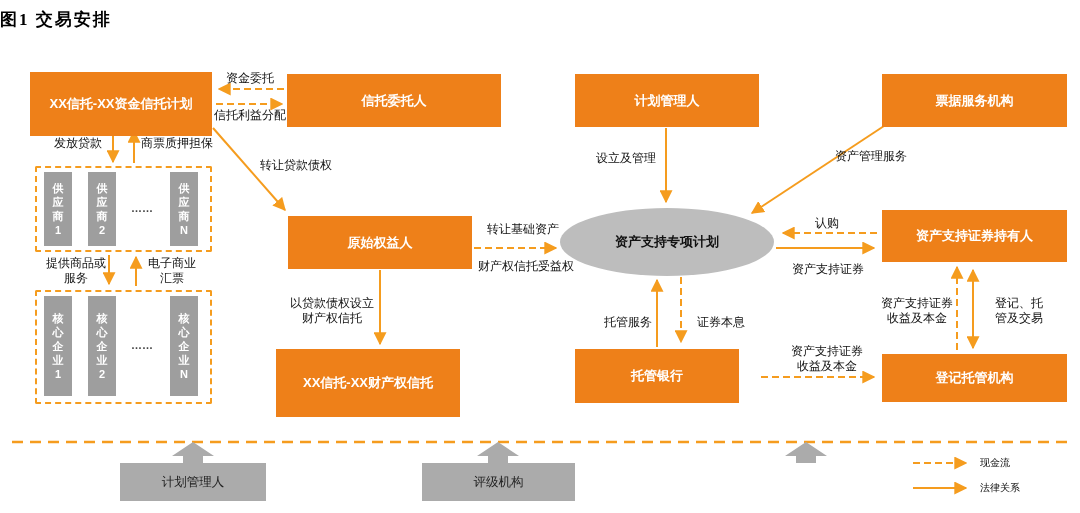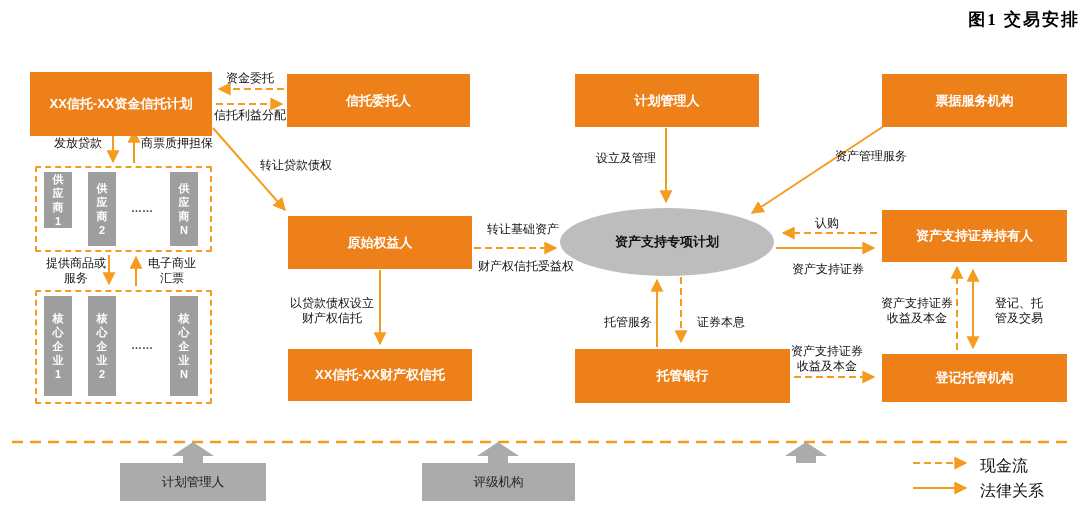--- a/index.html
+++ b/index.html
@@ -2,36 +2,36 @@
 <html style="--box: #EE8019; --arrow: #F59C1E; --graybox: #ABABAB; --nodegray: #9E9E9E; --ellipse: #BDBDBD;"><head>
 <meta charset="utf-8">
 <style>
   :root{
     --box:#EE8019; --arrow:#F59C1E; --graybox:#ABABAB; --nodegray:#9E9E9E; --ellipse:#BDBDBD;
   }
   html,body{margin:0;padding:0;background:#fff;}
   .canvas{position:relative;width:1080px;height:513px;background:#fff;overflow:hidden;
           font-family:"Liberation Sans",sans-serif;}
   .layer{position:absolute;left:0;top:0;}
-  .title{position:absolute;top:8px;left:0;right:0;text-align:right;
+  .title{position:absolute;top:8px;left:0;right:0;text-align:left;
          font-family:"Liberation Serif",serif;font-weight:bold;font-size:17px;color:#000;letter-spacing:2px;}
   .obox{position:absolute;background:var(--box);color:#fff;font-weight:bold;font-size:13px;
         display:flex;align-items:center;justify-content:center;text-align:center;box-sizing:border-box;padding:2px;}
   .espv{position:absolute;background:var(--ellipse);border-radius:50%;color:#111;font-weight:bold;font-size:13px;
         display:flex;align-items:center;justify-content:center;}
   .dashedbox{position:absolute;border:2px dashed var(--arrow);box-sizing:border-box;border-radius:2px;}
   .vbox{position:absolute;background:var(--nodegray);color:#fff;font-weight:bold;font-size:11px;line-height:14px;
         box-sizing:border-box;width:28px;padding:0 8px;word-break:break-all;
         display:flex;align-items:center;justify-content:center;text-align:center;}
   .dots{position:absolute;color:#444;font-size:11px;font-weight:bold;text-align:center;}
   .gbox{position:absolute;background:var(--graybox);color:#1f1f1f;font-size:12.5px;
         display:flex;align-items:center;justify-content:center;text-align:center;}
   .lab{position:absolute;font-size:12px;color:#111;text-align:center;line-height:15px;
        white-space:pre-line;transform:translateX(-50%);}
-  .leglab{position:absolute;font-size:16px;color:#111;}
+  .leglab{position:absolute;font-size:10px;color:#111;}
 </style>
 </head>
 <body>
 
 <div class="canvas">
 
   <svg class="layer" width="1080" height="513" viewBox="0 0 1080 513">
     <defs>
       <marker id="ah" viewBox="0 0 10 10" refX="9" refY="5" markerWidth="6.5" markerHeight="6.5" orient="auto-start-reverse">
         <path d="M0 0 L10 5 L0 10 z" style="fill:var(--arrow)"></path>
@@ -69,33 +69,33 @@
     <g style="fill:var(--graybox)">
       <polygon points="183,463 183,456 172,456 193,442 214,456 203,456 203,463"></polygon>
       <polygon points="488,463 488,456 477,456 498,442 519,456 508,456 508,463"></polygon>
       <polygon points="796,463 796,456 785,456 806,442 827,456 816,456 816,463"></polygon>
     </g>
   </svg>
 
   <div class="title">图1  交易安排</div>
 
   <div class="obox" style="left:30px;top:72px;width:182px;height:64px">XX信托-XX资金信托计划</div>
-  <div class="obox" style="left:287px;top:74px;width:183px;height:53px">信托委托人</div>
+  <div class="obox" style="left:287px;top:74px;width:214px;height:53px">信托委托人</div>
   <div class="obox" style="left:575px;top:74px;width:184px;height:53px">计划管理人</div>
   <div class="obox" style="left:882px;top:74px;width:185px;height:53px">票据服务机构</div>
   <div class="obox" style="left:288px;top:216px;width:184px;height:53px">原始权益人</div>
   <div class="obox" style="left:882px;top:210px;width:185px;height:52px">资产支持证券持有人</div>
-  <div class="obox" style="left:288px;top:349px;width:184px;height:52px">XX信托-XX财产权信托</div>
-  <div class="obox" style="left:575px;top:349px;width:215px;height:54px">托管银行</div>
+  <div class="obox" style="left:276px;top:349px;width:184px;height:68px">XX信托-XX财产权信托</div>
+  <div class="obox" style="left:575px;top:349px;width:164px;height:54px">托管银行</div>
   <div class="obox" style="left:882px;top:354px;width:185px;height:48px">登记托管机构</div>
 
   <div class="espv" style="left:560px;top:208px;width:214px;height:68px">资产支持专项计划</div>
 
   <div class="dashedbox" style="left:35px;top:166px;width:177px;height:86px"></div>
-  <div class="vbox" style="left:44px;top:172px;height:56px">供应商1</div>
+  <div class="vbox" style="left:44px;top:172px;height:74px">供应商1</div>
   <div class="vbox" style="left:88px;top:172px;height:74px">供应商2</div>
   <div class="dots" style="left:124px;top:202px;width:36px">……</div>
   <div class="vbox" style="left:170px;top:172px;height:74px">供应商N</div>
 
   <div class="dashedbox" style="left:35px;top:290px;width:177px;height:114px"></div>
   <div class="vbox" style="left:44px;top:296px;height:100px">核心企业1</div>
   <div class="vbox" style="left:88px;top:296px;height:100px">核心企业2</div>
   <div class="dots" style="left:124px;top:339px;width:36px">……</div>
   <div class="vbox" style="left:170px;top:296px;height:100px">核心企业N</div>
 

